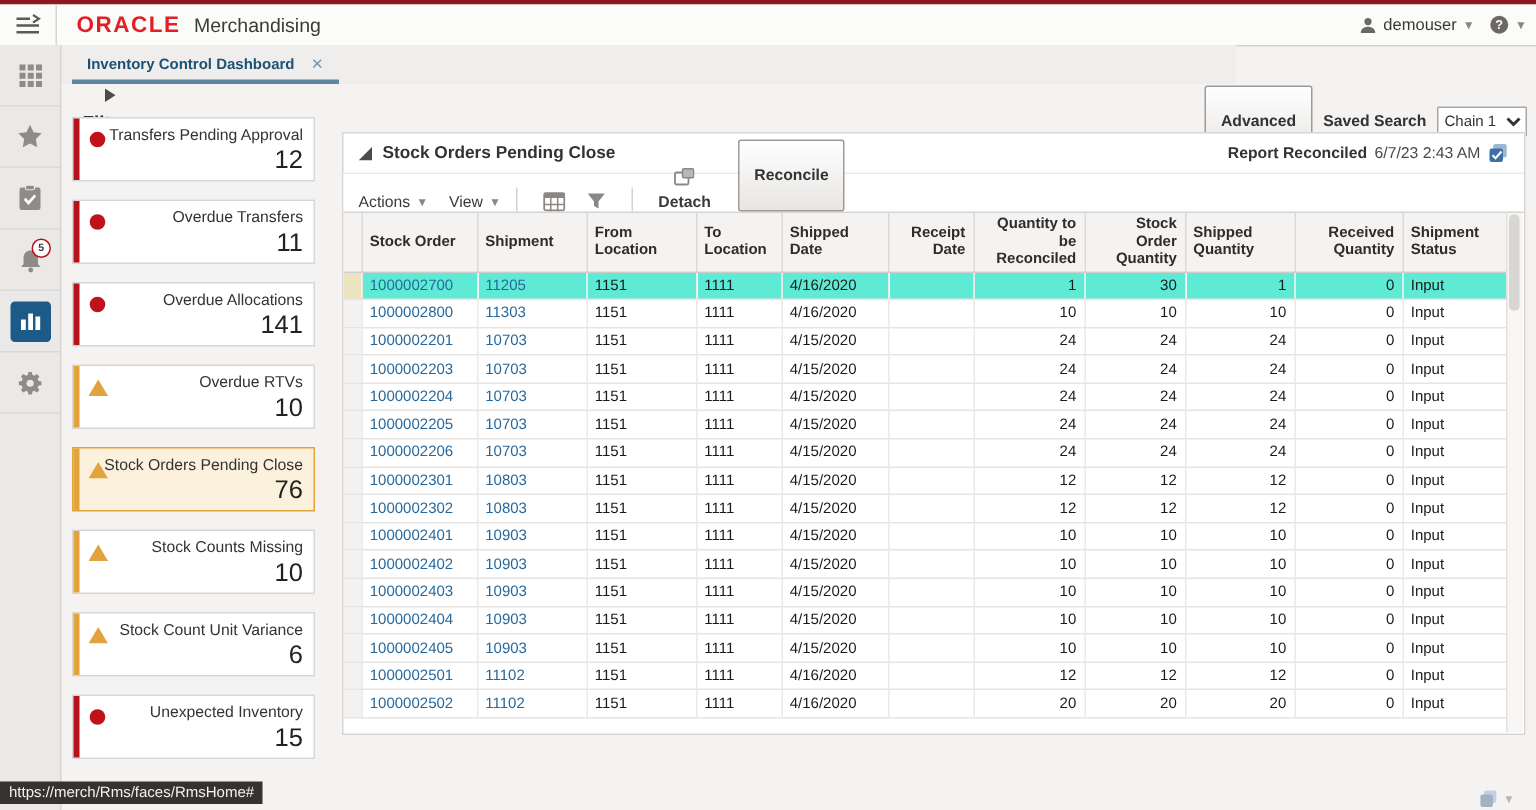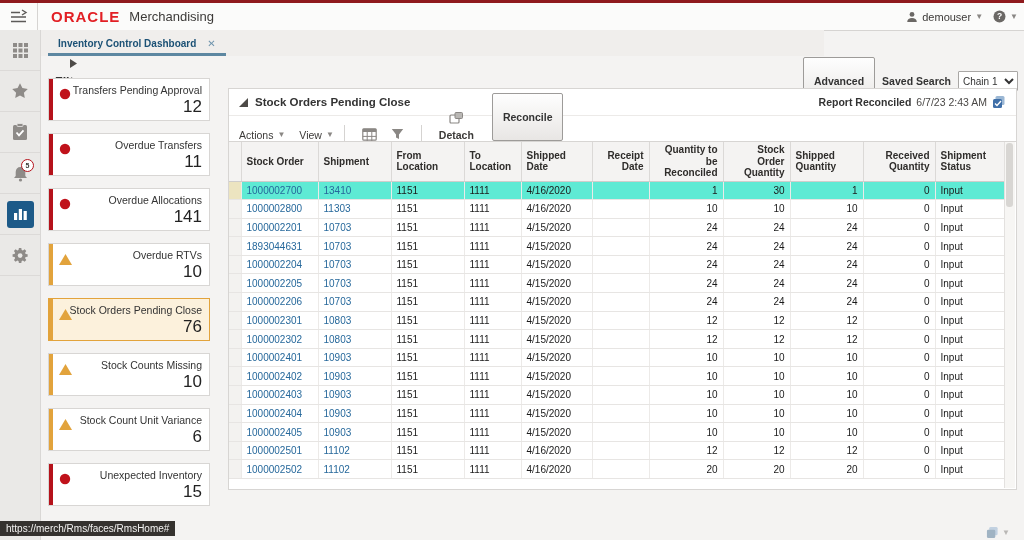--- a/index.html
+++ b/index.html
@@ -338,21 +338,21 @@
               <th class="ar">Stock Order Quantity</th>
               <th class="al">Shipped Quantity</th>
               <th class="ar">Received Quantity</th>
               <th class="al">Shipment Status</th>
             </tr>
           </thead>
         <tbody id="grid-body">
             <tr class="sel">
               <td class="gutter"></td>
               <td class="al"><a class="cell-link">1000002700</a></td>
-              <td class="al"><a class="cell-link">13410</a></td>
+              <td class="al"><a class="cell-link">11205</a></td>
               <td class="al">1151</td>
               <td class="al">1111</td>
               <td class="al">4/16/2020</td>
               <td class="ar"></td>
               <td class="ar">1</td>
               <td class="ar">30</td>
               <td class="ar">1</td>
               <td class="ar">0</td>
               <td class="al">Input</td>
             </tr>
@@ -379,21 +379,21 @@
               <td class="al">4/15/2020</td>
               <td class="ar"></td>
               <td class="ar">24</td>
               <td class="ar">24</td>
               <td class="ar">24</td>
               <td class="ar">0</td>
               <td class="al">Input</td>
             </tr>
             <tr>
               <td class="gutter"></td>
-              <td class="al"><a class="cell-link">1893044631</a></td>
+              <td class="al"><a class="cell-link">1000002203</a></td>
               <td class="al"><a class="cell-link">10703</a></td>
               <td class="al">1151</td>
               <td class="al">1111</td>
               <td class="al">4/15/2020</td>
               <td class="ar"></td>
               <td class="ar">24</td>
               <td class="ar">24</td>
               <td class="ar">24</td>
               <td class="ar">0</td>
               <td class="al">Input</td>

